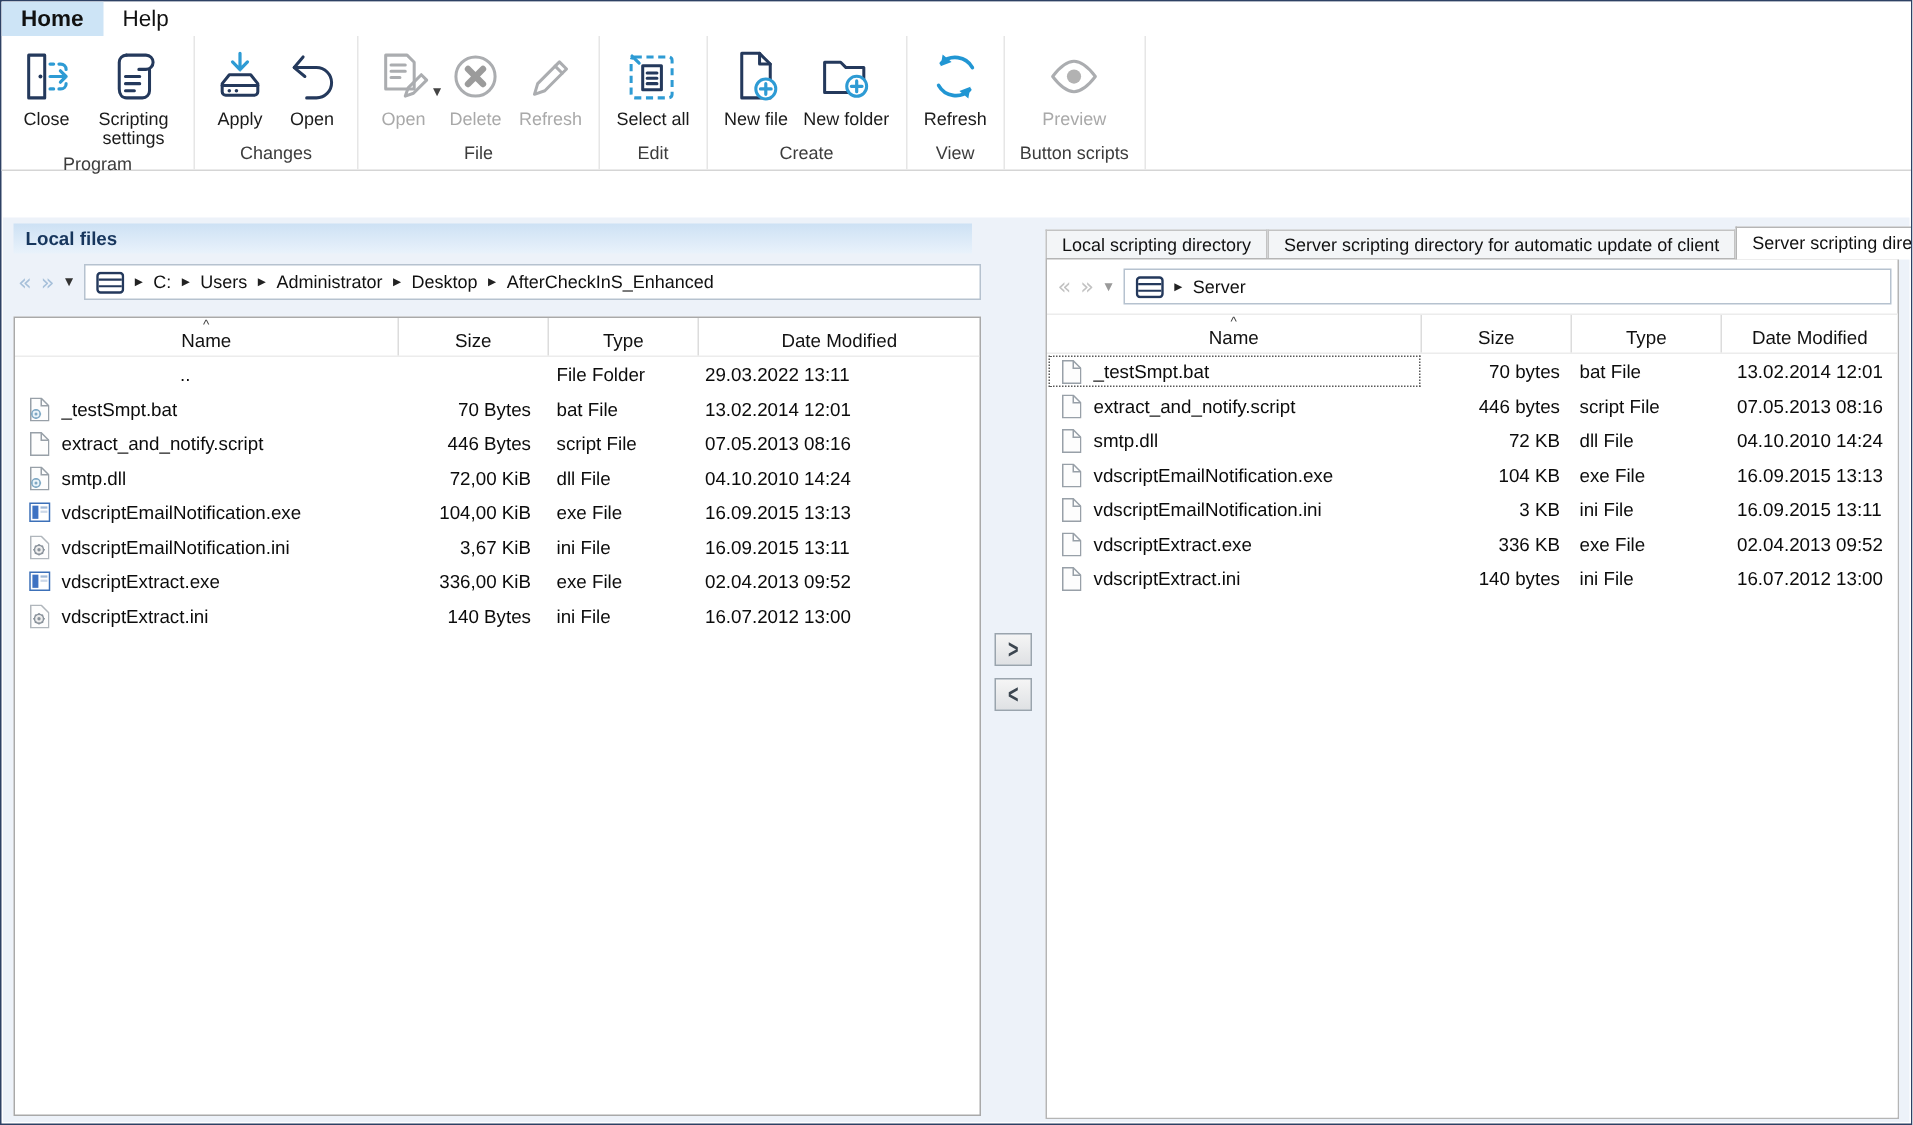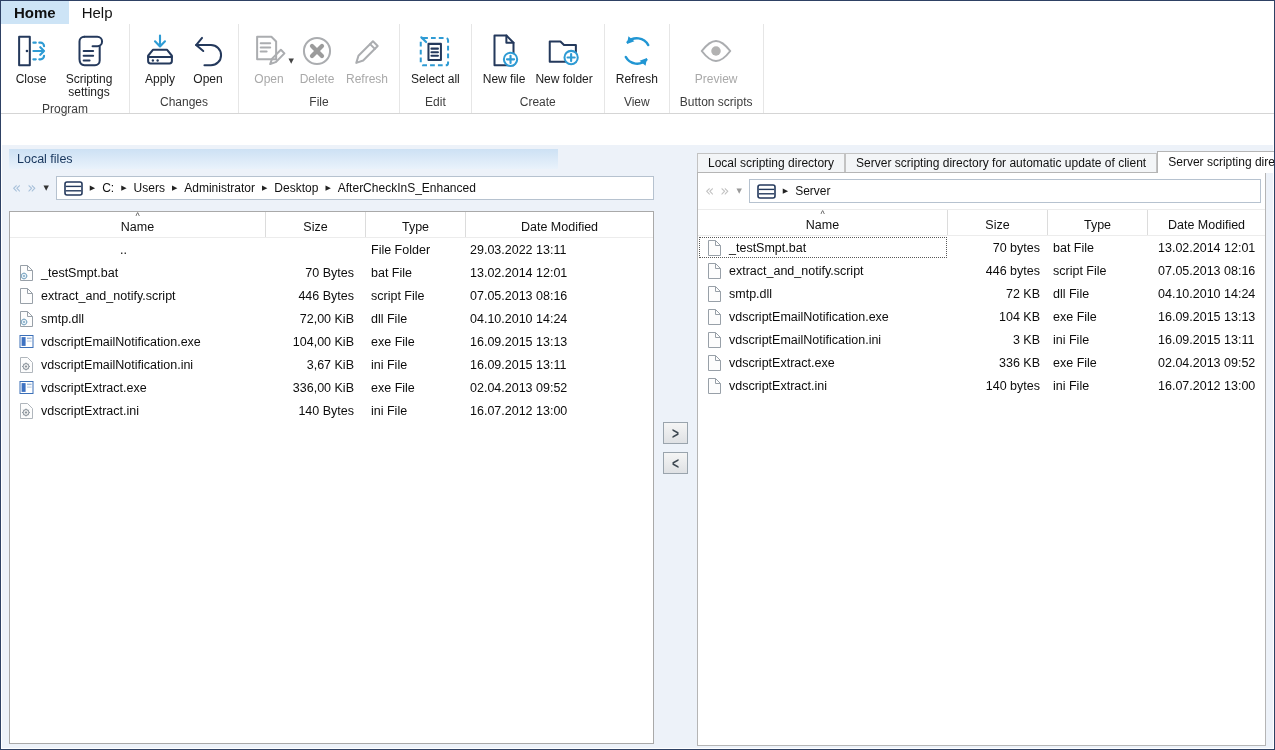--- a/index.html
+++ b/index.html
@@ -30,22 +30,22 @@
   .rbtn.disabled .rlb { color:#a9a9a9; }
   .rgl { text-align:center; font-size:12px; color:#3c3c3c; padding:3px 4px 4px; }
   .dd { position:absolute; right:-6px; bottom:8px; font-size:7px; color:#444; font-family:"DejaVu Sans",sans-serif; }
   .nv { stroke:#24395c; fill:none; stroke-width:1.7; stroke-linecap:round; stroke-linejoin:round; }
   .ac { stroke:#2e9bd4; fill:none; stroke-width:1.8; stroke-linecap:round; stroke-linejoin:round; }
   .gy { stroke:#abadb0; fill:none; stroke-width:1.7; stroke-linecap:round; stroke-linejoin:round; }
 
   
   .content { position:absolute; top:144px; left:1px; right:1px; bottom:1px; background:#edf2f9; }
 
-  .lp-header { position:absolute; left:7px; top:4px; width:549px; height:20px;
-    background:linear-gradient(180deg,#cde1f4,#e9f2fb); color:#17365d; font-weight:normal;
+  .lp-header { position:absolute; left:7px; top:4px; width:639px; height:20px;
+    background:linear-gradient(180deg,#cde1f4,#e9f2fb); color:#17365d; font-weight:bold;
     font-size:12.5px; line-height:20px; padding-left:8px; }
   .navrow { position:absolute; display:flex; align-items:center; height:26px; }
   .lp-nav { left:7px; top:30px; width:645px; }
   .nav-ch { font-size:15px; margin:0 3px; font-family:"DejaVu Sans",sans-serif; }
   .lp-nav .nav-ch { color:#a7c0da; }
   .nav-dd { font-size:7px; color:#333; margin:0 7px 0 4px; font-family:"DejaVu Sans",sans-serif; }
   .crumb-box { flex:1; height:24px; background:#fff; border:1px solid #b6c2cf; display:flex; align-items:center; padding:0 7px; gap:7px; }
   .drive-icon { display:flex; }
   .bsep { font-size:7px; color:#222; font-family:"DejaVu Sans",sans-serif; }
   .bitem { font-size:12px; color:#111; }

